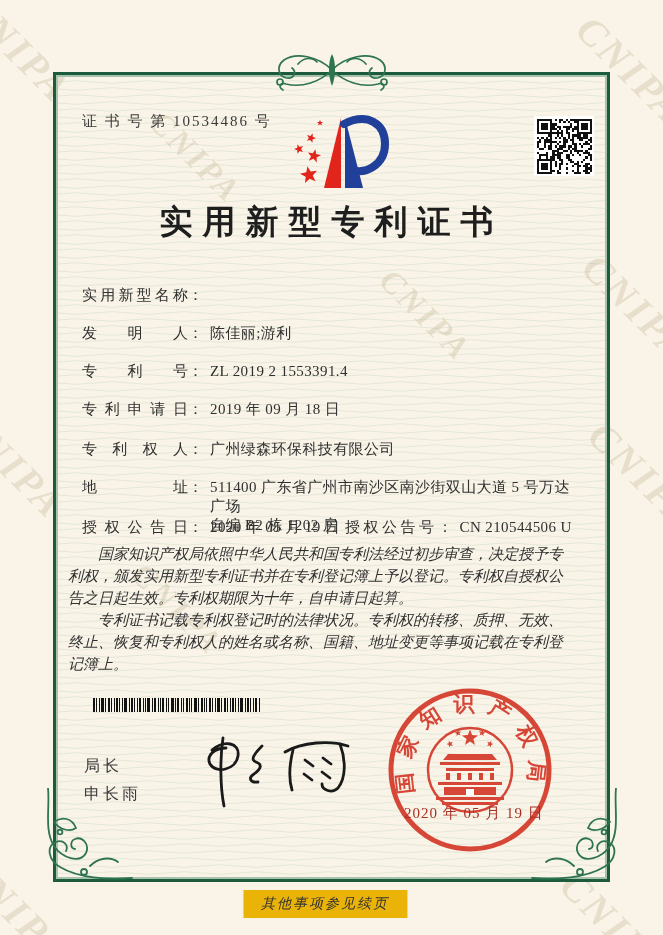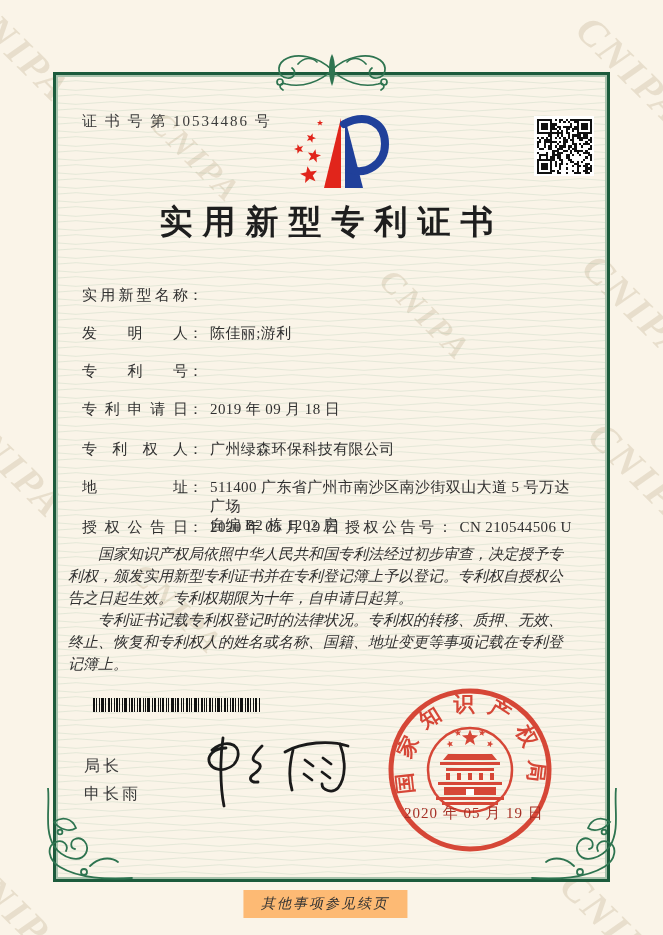--- a/index.html
+++ b/index.html
@@ -47,21 +47,21 @@
   .barcode i{display:inline-block;height:14px;background:#111;}
   .seal{position:absolute;left:386px;top:686px;opacity:.93;}
   .sealdate{position:absolute;left:404px;top:804px;z-index:6;font-size:15px;color:#a63126;
             letter-spacing:1px;white-space:nowrap;}
   .signer{position:absolute;left:84px;font-size:16px;letter-spacing:3px;color:#3a3a3a;
           font-family:"Liberation Sans","DejaVu Sans",sans-serif;}
   .sig{position:absolute;left:190px;top:728px;}
   .pagenum{position:absolute;left:53px;top:848px;width:557px;text-align:center;
            font-size:13.5px;letter-spacing:1px;color:#3a3a3a;}
   .footnote{position:absolute;top:890px;left:50%;transform:translateX(-54%);
-            background:#fdba74;padding:5px 18px;font-size:14px;font-style:italic;
+            background:#eab308;padding:5px 18px;font-size:14px;font-style:italic;
             letter-spacing:2px;color:#333;z-index:5;}
 </style>
 </head>
 <body>
 
 <span class="wm" style="left:-14px;top:-16px">CNIPA</span>
 <span class="wm" style="left:600px;top:6px">CNIPA</span>
 <span class="wm sm" style="left:168px;top:104px">CNIPA</span>
 <span class="wm sm" style="left:398px;top:262px">CNIPA</span>
 <span class="wm" style="left:606px;top:244px">CNIPA</span>
@@ -580,20 +580,21 @@
       <span>：</span>
   </div>
   <div class="row" style="top:324px">
     <span class="flabel">发明人</span>
       <span>：</span>
     <span class="fvalue">陈佳丽;游利</span>
   </div>
   <div class="row" style="top:362px">
     <span class="flabel">专利号</span>
       <span>：</span>
+    <span class="fvalue">ZL 2019 2 1553391.4</span>
   </div>
   <div class="row" style="top:400px">
     <span class="flabel">专利申请日</span>
       <span>：</span>
     <span class="fvalue">2019 年 09 月 18 日</span>
   </div>
   <div class="row" style="top:440px">
     <span class="flabel">专利权人</span>
       <span>：</span>
     <span class="fvalue">广州绿森环保科技有限公司</span>

